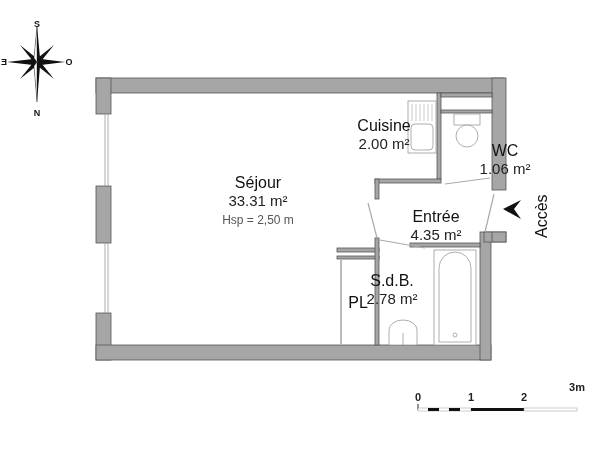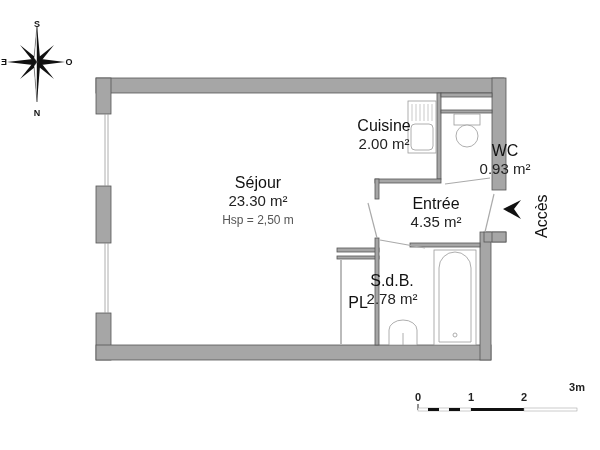--- a/index.html
+++ b/index.html
@@ -123,35 +123,35 @@
   </g>
 </svg>
 
 <span class="compass-lbl" style="left:37px;top:24px;">S</span>
 <span class="compass-lbl" style="left:37px;top:113px;">N</span>
 <span class="compass-lbl" style="left:4px;top:62px;transform:translate(-50%,-50%) scaleX(-1);">E</span>
 <span class="compass-lbl" style="left:69px;top:62px;">O</span>
 
 <div class="lbl" style="left:258px;top:174px;">
   <div class="room-name">Séjour</div>
-  <div class="room-area">23.30 m²</div>
+  <div class="room-area">33.31 m²</div>
 </div>
 <div class="lbl hsp" style="left:258px;top:213px;">Hsp =  2,50 m</div>
 
 <div class="lbl" style="left:384px;top:117px;">
   <div class="room-name">Cuisine</div>
   <div class="room-area">2.00 m²</div>
 </div>
 
 <div class="lbl" style="left:468px;top:142px;margin-left:37px;">
   <div class="room-name">WC</div>
-  <div class="room-area">0.93 m²</div>
+  <div class="room-area">1.06 m²</div>
 </div>
 
-<div class="lbl" style="left:436px;top:195px;">
+<div class="lbl" style="left:436px;top:208px;">
   <div class="room-name">Entrée</div>
   <div class="room-area">4.35 m²</div>
 </div>
 
 <div class="lbl" style="left:392px;top:272px;">
   <div class="room-name">S.d.B.</div>
   <div class="room-area">2.78 m²</div>
 </div>
 
 <div class="lbl" style="left:358px;top:294px;font-size:16px;">PL</div>

